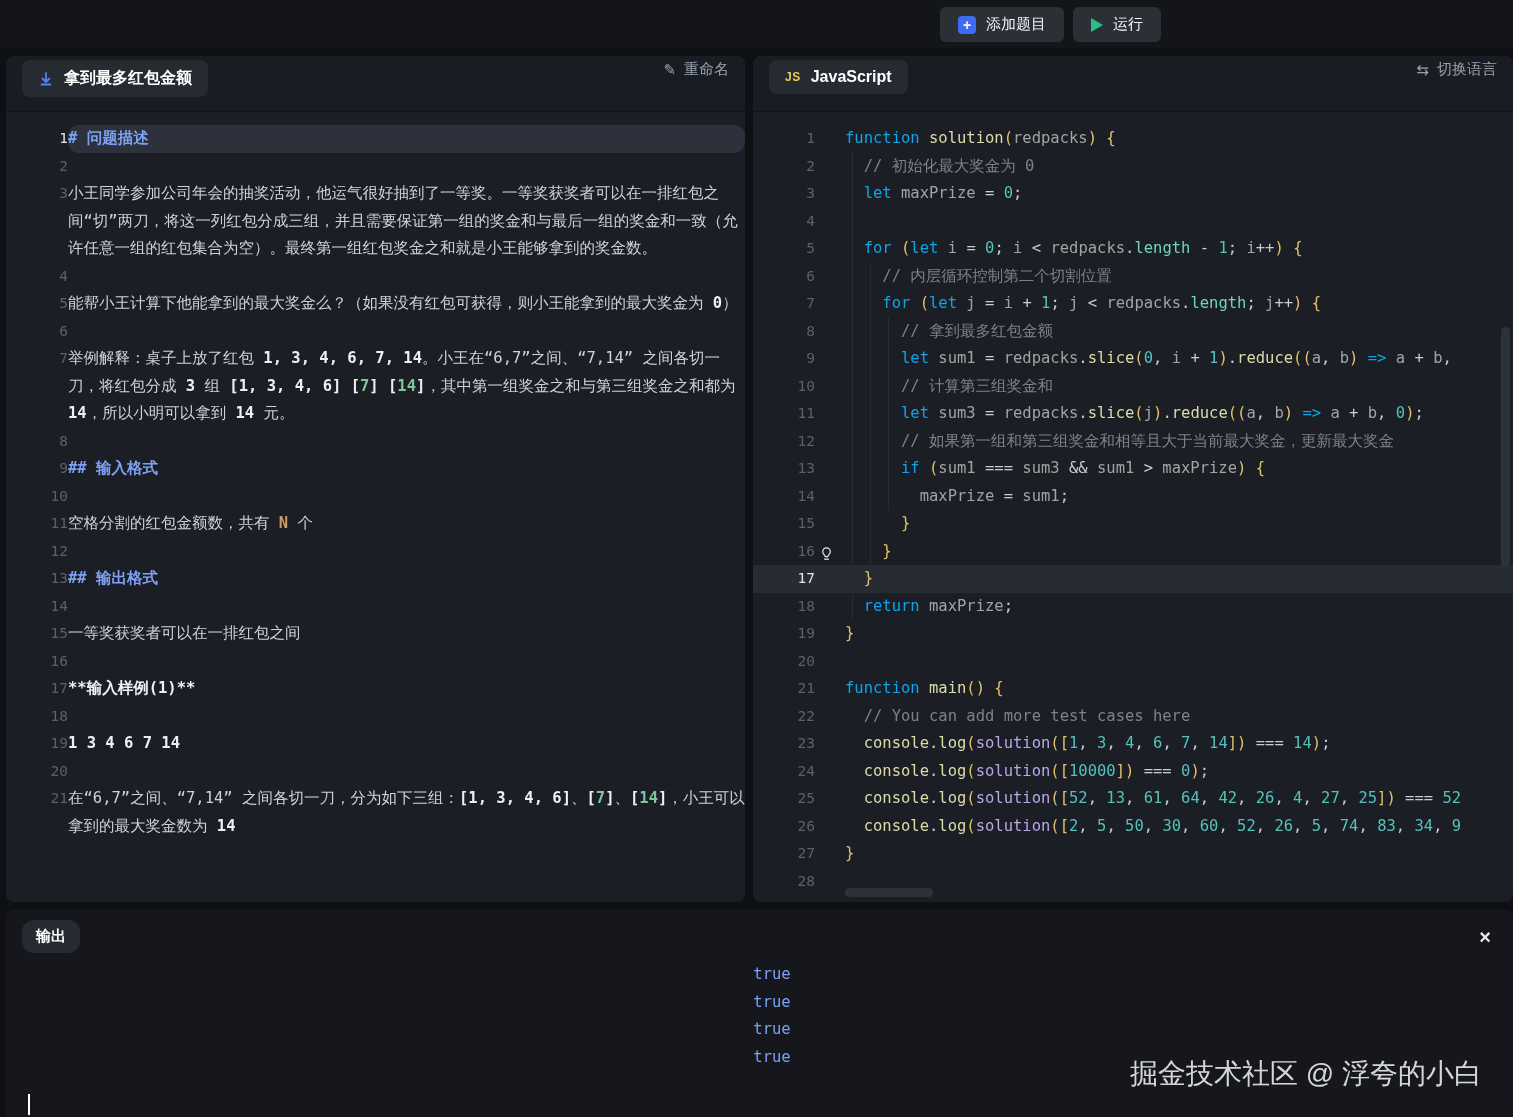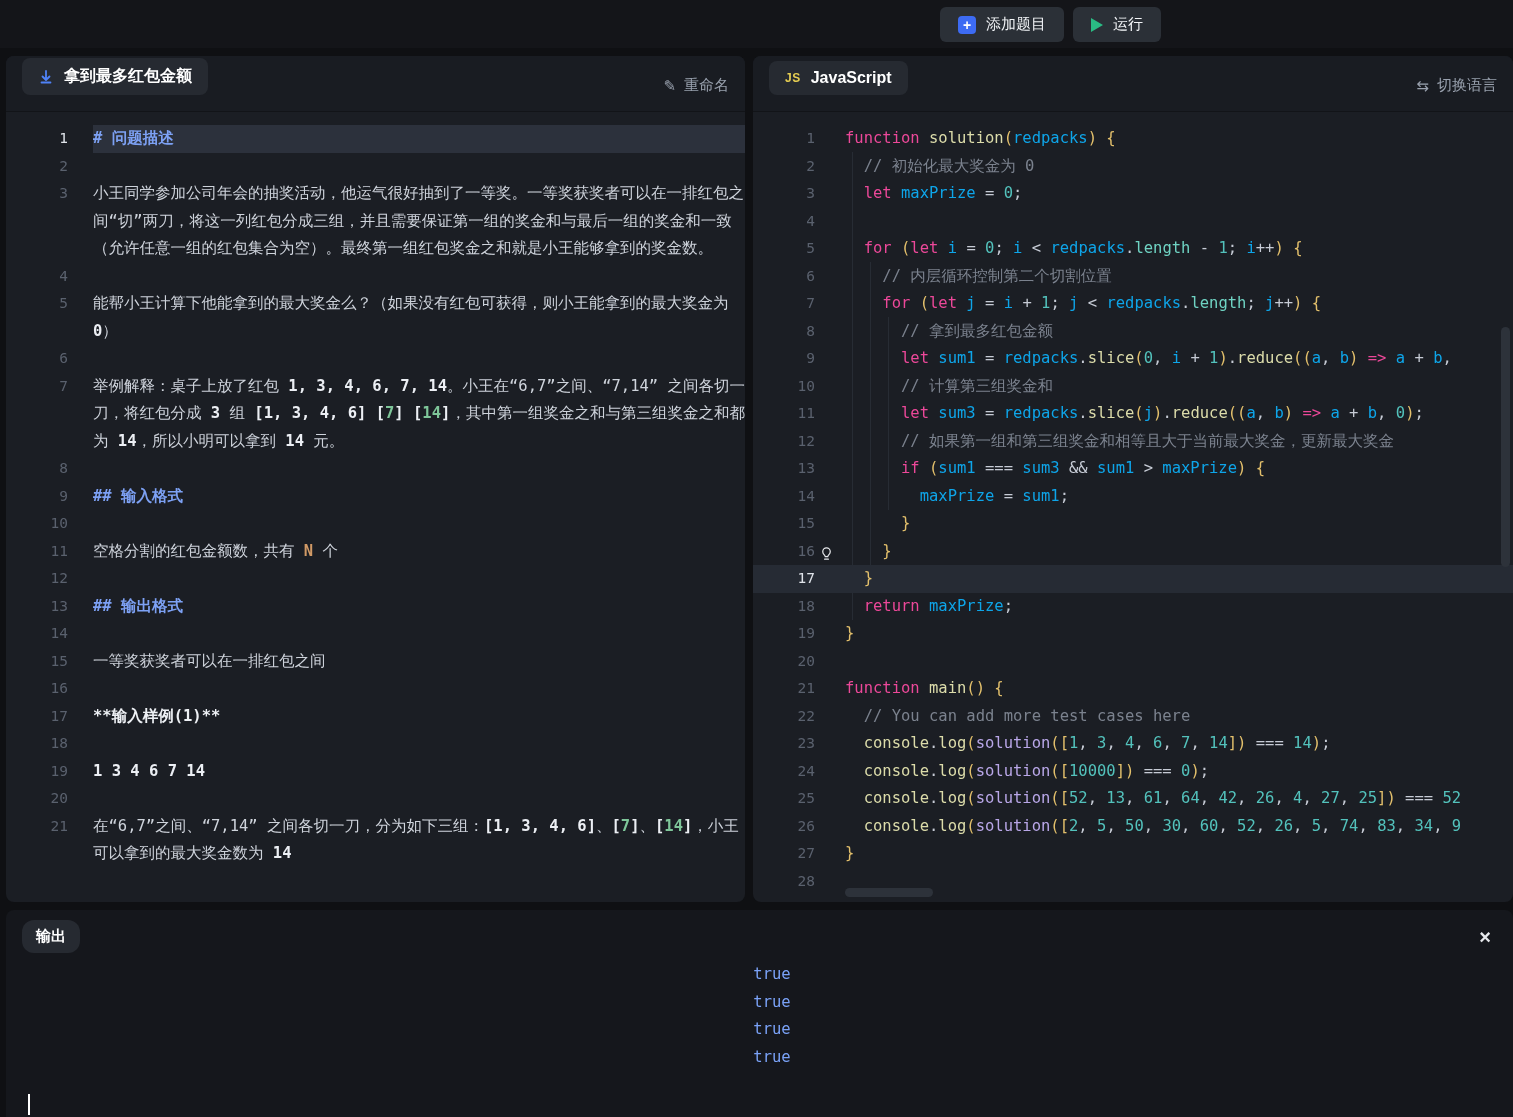--- a/index.html
+++ b/index.html
@@ -16,52 +16,52 @@
   .plus-ico { width:18px; height:18px; background:#3d6bf3; border-radius:4px; color:#fff;
               font-size:14px; font-weight:bold; display:flex; align-items:center; justify-content:center; }
   .play-ico { width:0; height:0; border-left:12px solid #2abc84;
               border-top:7px solid transparent; border-bottom:7px solid transparent; }
 
   
   .main { display:flex; gap:8px; padding:8px 0 0 6px; height:854px; }
   .panel { background:#1b1e24; border-radius:8px; display:flex; flex-direction:column; overflow:hidden; }
   .panel.left  { width:739px; }
   .panel.right { flex:1; }
-  .panel-header { height:56px; flex:none; display:flex; align-items:flex-end;
-                  justify-content:space-between; padding:16px 16px; background:#191c22;
+  .panel-header { height:56px; flex:none; display:flex; align-items:flex-start;
+                  justify-content:space-between; padding:4px 16px; background:#191c22;
                   border-bottom:1px solid #121418; }
   .chip { background:#262a31; border-radius:8px; padding:8px 16px; display:flex;
           align-items:center; gap:10px; color:#fff; font-weight:bold; font-size:16px; cursor:pointer; }
   .hdr-action { display:flex; align-items:center; gap:8px; color:#99a1ae; font-size:15px; cursor:pointer; }
   .js-badge { color:#e5cd52; font-weight:bold; font-size:12px; letter-spacing:.5px; }
 
   
   .editor { position:relative; flex:1; padding-top:13px; overflow:hidden;
             font-family:"DejaVu Sans Mono","Liberation Mono",monospace; font-size:15.5px; }
   .row { display:flex; line-height:27.5px; position:relative; }
   .gutter { flex:none; width:62px; text-align:right; color:#5a616e; font-size:14.5px;
             user-select:none; }
-  .md-content   { margin-left:25px; width:688px; color:#ced3db; word-break:break-word; }
+  .md-content   { width:688px; color:#ced3db; word-break:break-word;border-radius:11px; }
   .code-content { margin-left:30px; white-space:pre; color:#ced3db; }
   .row.cur { background:#262b34; }
   .row.bn .gutter { color:#e0e4ea; }
   .md-content.hl { background:#2c313c; }
   .row.codeline { height:27.5px; }
 
   
   .s-t      { color:#ced3db; }
   .s-h      { color:#7da1f4; font-weight:bold; }
   .s-b      { color:#eef1f5; font-weight:bold; }
   .s-code   { color:#eceff4; font-weight:bold; font-family:"DejaVu Sans Mono",monospace; }
   .s-green  { color:#7ec699; font-weight:bold; font-family:"DejaVu Sans Mono",monospace; }
   .s-orange { color:#d19a66; font-weight:bold; font-family:"DejaVu Sans Mono",monospace; }
-  .s-kw   { color:#ec4899; }
+  .s-kw   { color:#0ea5e9; }
   .s-fn   { color:#dcdcaa; }
   .s-fn2  { color:#b9a7e8; }
-  .s-var  { color:#0ea5e9; }
+  .s-var  { color:#a3a3a3; }
   .s-prop { color:#6fd3c3; }
   .s-num  { color:#53c2bc; }
   .s-cm   { color:#7b828e;margin-top:12px; }
   .s-pn   { color:#c7ccd6; }
   .s-br   { color:#e3c06c; }
   .s-pre  { color:#ced3db; }
 
   .guide { position:absolute; width:1px; background:#272c34; }
   .g1 { left:99px;  top:40px;  height:468px; }
   .g2 { left:117px; top:150px; height:303px; }
@@ -347,13 +347,14 @@
     <div class="out-chip">输出</div>
     <div class="close-x">×</div>
   </div>
   <div class="out-lines" id="out-lines">
       <div>true</div>
       <div>true</div>
       <div>true</div>
       <div>true</div>
     </div>
   <div class="caret"></div>
+  <div class="watermark">掘金技术社区 @ 浮夸的小白</div>
 </div>
 
 </body></html>

